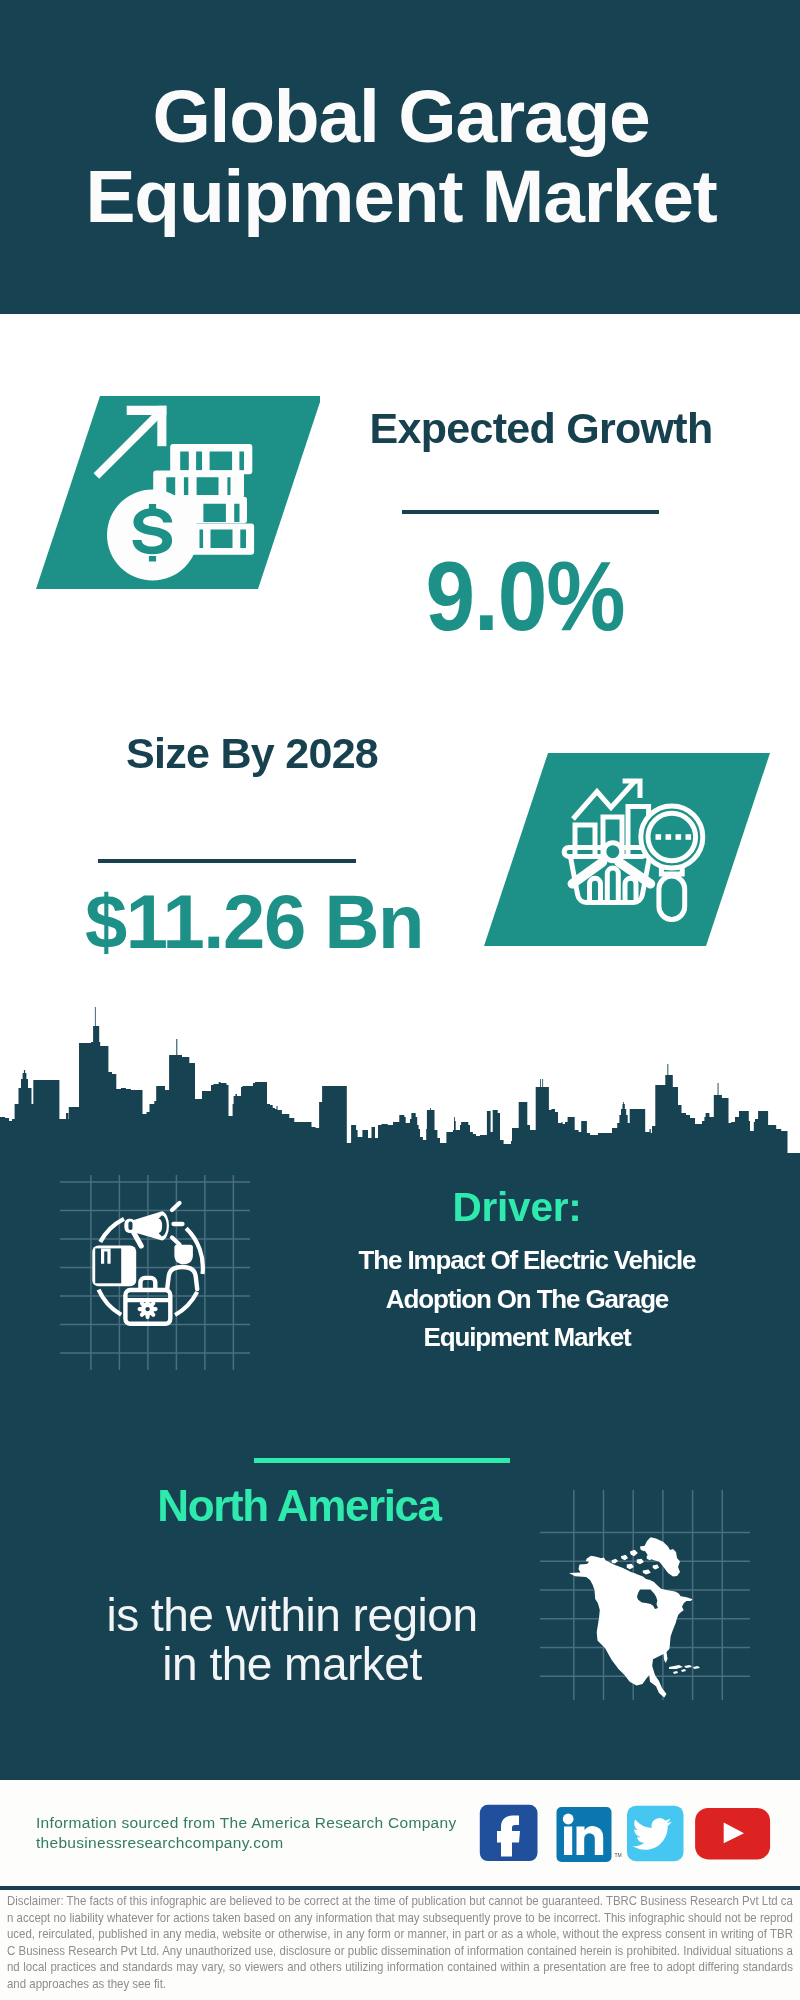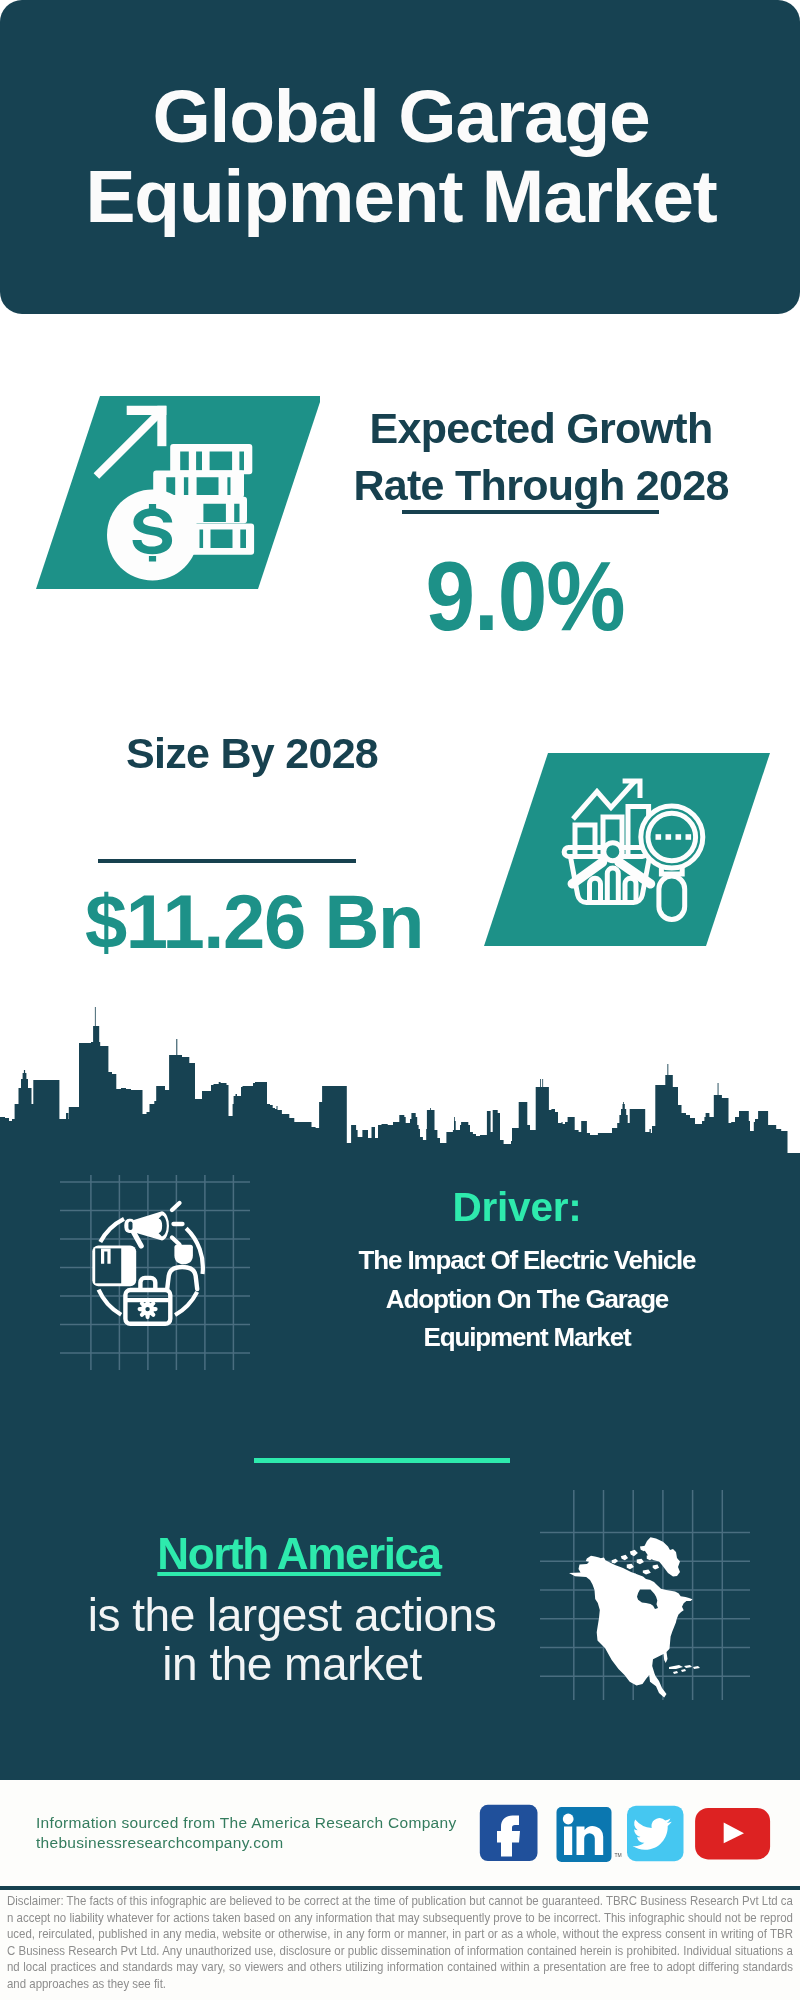--- a/index.html
+++ b/index.html
@@ -1,20 +1,20 @@
 <!DOCTYPE html>
 <html><head>
 <meta charset="utf-8">
 <style>
   html,body{margin:0;padding:0;}
   body{width:800px;height:2000px;background:#fff;font-family:"Liberation Sans",sans-serif;overflow:hidden;-webkit-font-smoothing:antialiased;}
   .page{position:relative;width:800px;height:2000px;background:#fff;}
 
   
-  .hdr{position:absolute;left:0;top:0;width:800px;height:314px;background:#174252;border-radius:22px;}
+  .hdr{position:absolute;left:0;top:0;width:800px;height:314px;background:#174252;}
   .hdr-title{position:absolute;left:0;top:0;width:802px;text-align:center;color:#fbfbfb;
              font-size:75px;font-weight:bold;letter-spacing:-1.2px;}
   .hdr-title .l1{position:absolute;left:0;top:90px;width:802px;line-height:52px;}
   .hdr-title .l2{position:absolute;left:0;top:170px;width:802px;line-height:52px;}
 
   
   .stat-head{position:absolute;color:#17414f;font-size:43px;font-weight:bold;line-height:57px;text-align:center;letter-spacing:-0.7px;}
   .stat-rule{position:absolute;height:5px;background:#17414f;}
   .stat-val{position:absolute;color:#1d9188;font-weight:bold;text-align:center;line-height:1;}
 
@@ -72,21 +72,20 @@
                M179.5 144.5 v18.4 h3.6 v-18.4 z M190.5 144.5 v18.4 h22.0 v-18.4 z M220.3 144.5 v18.4 h5.7 v-18.4 z" fill-rule="evenodd"></path>
 
       <circle cx="132.5" cy="150" r="45.5"></circle>
       <path d="M128.9 119.0 h7.2 v5.6 h-7.2 z M128.9 171.0 h7.2 v5.6 h-7.2 z" fill="#1d9188"></path>
       <path d="M132.5 123.2 c-11.3 0 -19.1 6.0 -19.1 13.8 c0 7.3 5.8 11.2 17.5 13.1 c8.4 1.4 11.4 3.1 11.4 6.0 c0 3.2 -3.9 5.5 -10.0 5.5 c-6.7 0 -10.5 -2.5 -10.8 -6.6 h-9.0 c0.3 8.6 7.5 14.2 20.0 14.2 c12.0 0 19.6 -5.5 19.6 -13.7 c0 -7.6 -5.1 -11.3 -17.7 -13.4 c-8.7 -1.5 -11.3 -3.0 -11.3 -5.8 c0 -3.1 3.7 -5.3 9.5 -5.3 c6.2 0 10.0 2.5 10.6 6.5 h9.1 c-0.7 -8.4 -7.8 -14.3 -19.8 -14.3 z" fill="#1d9188"></path>
     </g>
   </svg>
   <div>
     <div class="stat-head" style="left:331px;top:379px;width:420px;margin-top:21px;">
       <div>Expected Growth</div>
-      <div>Rate Through 2028</div>
     </div>
     <div class="stat-rule" style="left:402px;top:510px;width:257px;height:4px;"></div>
     <div class="stat-val" style="left:290px;top:547px;width:470px;font-size:98px;letter-spacing:-1.2px;transform:scaleX(0.91);transform-origin:50% 0;">9.0%</div>
   </div>
 
   <svg class="para" width="320" height="220" viewBox="0 0 320 220" style="left:468px;top:742px;">
     <polygon points="80,11 302,11 238,204 16,204" fill="#1d9188"></polygon>
     <g fill="none" stroke="#fdfdfd" stroke-width="5" stroke-linecap="butt" stroke-linejoin="miter">
 
       <polyline points="105,77 129,49.6 143,65.6 167,39"></polyline>
@@ -245,23 +244,23 @@
       <path d="M115.7 59.3 L119.7 58.5 L121.3 61.7 L117.3 62.5 Z"></path>
       <path d="M129 177 L139 175 L143 177 L136 179 L129 179 Z"></path>
       <path d="M144 176 L150 175 L152 177 L146 178 Z"></path>
       <path d="M153 177 L158 176 L160 178 L154 179 Z"></path>
       <path d="M133 182 L137 181 L138 183 L134 184 Z"></path>
       <path d="M141 180 L145 179 L146 181 L142 182 Z"></path>
       <path fill="#174252" d="M100 99.6 L110.5 99.6 L114.3 103.8 L116.1 106.8 L117.3 110.5 L116.5 114.3 L118 118 L115 119.1 L113.1 115.8 L110.5 113.9 L106 113.1 L101.9 112.4 L98.1 109.8 L97 106.8 L98.1 103 Z"></path>
     </g>
   </svg>
   <div>
-    <div class="reg-h" style="left:59px;top:1532px;width:480px;text-decoration:underline;">North America</div>
+    <div class="reg-h" style="left:59px;top:1484px;width:480px;">North America</div>
     <div class="reg-b" style="left:52px;top:1591px;width:480px;">
-      <div>is the largest actions</div>
+      <div>is the within region</div>
       <div>in the market</div>
     </div>
   </div>
 
   <div class="foot">
   </div>
   <div class="src" style="left:36px;top:1813px;width:470px;">
     <div>Information sourced from The America Research Company</div>
     <div>thebusinessresearchcompany.com</div>
   </div>

